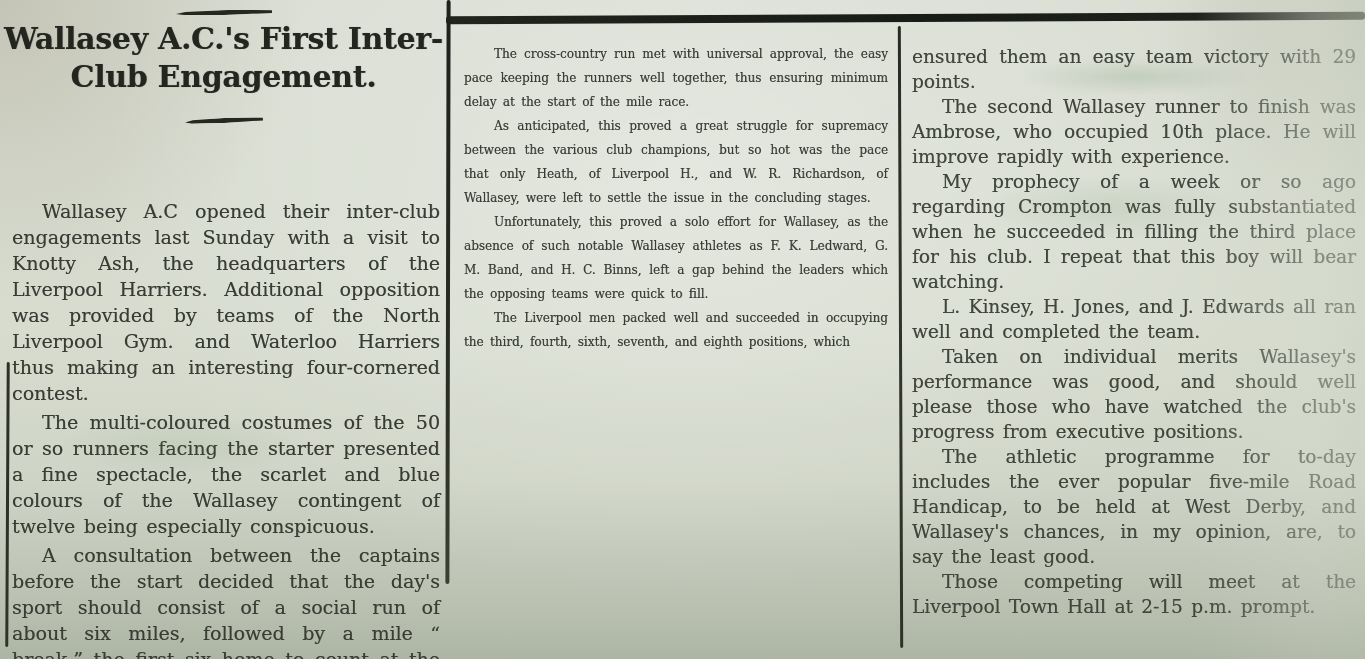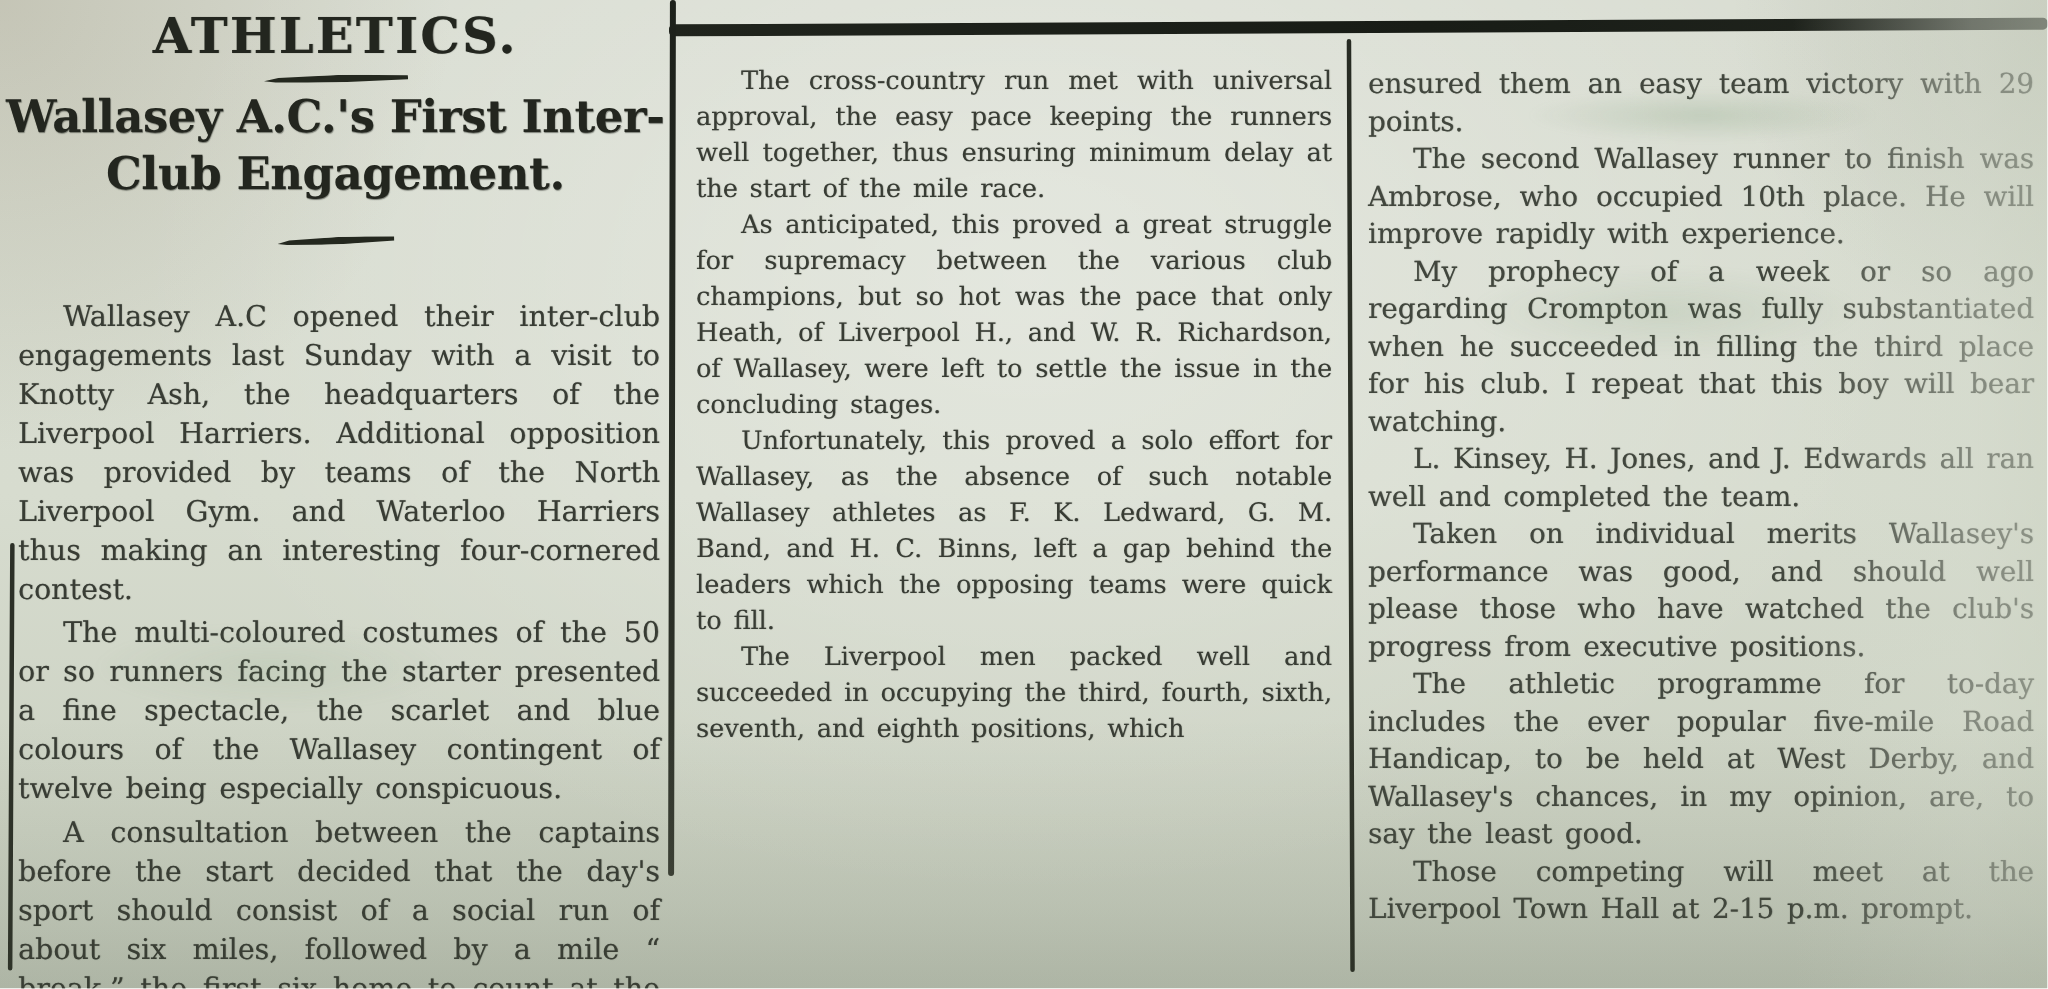--- a/index.html
+++ b/index.html
@@ -51,21 +51,21 @@
     letter-spacing:-0.3px;
     text-shadow:0.4px 0.4px 0.7px rgba(30,34,27,0.5);
   }
   
   .col{position:absolute;text-align:justify;color:#383c34;
        text-shadow:0.3px 0.3px 0.6px rgba(47,51,43,0.5);}
   .col p{margin:0;text-indent:30px;word-spacing:2.5px;hyphens:auto;}
   .col p.noindent{text-indent:0;}
   .col-left{left:12px;top:198px;width:428px;font-size:19px;line-height:26px;}
   .col-left p{margin-bottom:3px;}
-  .col-mid{left:464px;top:42px;width:424px;font-size:17px;line-height:24px;}
+  .col-mid{left:464px;top:42px;width:424px;font-size:12px;line-height:24px;}
   .col-right{left:912px;top:44px;width:444px;font-size:18.5px;line-height:25px;color:#41463d;}
   
   .fade-right{
     position:absolute;right:0;top:0;width:170px;height:100%;
     background:linear-gradient(to right, rgba(214,219,208,0) 0%, rgba(211,217,203,0.45) 70%, rgba(205,212,196,0.55) 100%);
     pointer-events:none;
   }
   .vignette-bottom{
     position:absolute;left:0;bottom:0;width:100%;height:180px;
     background:linear-gradient(180deg, rgba(70,80,58,0) 0%, rgba(70,80,58,0.10) 70%, rgba(60,70,48,0.16) 100%);
@@ -83,21 +83,20 @@
 <body>
 
 <div class="sheet">
 
   <div class="top-rule"></div>
   <div class="rule-v-main"></div>
   <div class="rule-v-right"></div>
   <div class="rule-v-outer"></div>
 
   <div class="head-block">
-    <div class="kicker">ATHLETICS.</div>
     <div class="divider d1"></div>
     <div class="title">Wallasey A.C.'s First Inter-Club Engagement.</div>
     <div class="divider d2"></div>
   </div>
 
   <div class="col col-left">
     <p>Wallasey A.C opened their inter-club engagements last Sunday with a visit to Knotty Ash, the headquarters of the Liverpool Harriers. Additional opposition was provided by teams of the North Liverpool Gym. and Waterloo Harriers thus making an interesting four-cornered contest.</p>
     <p>The multi-coloured costumes of the 50 or so runners facing the starter presented a fine spectacle, the scarlet and blue colours of the Wallasey contingent of twelve being especially conspicuous.</p>
     <p>A consultation between the captains before the start decided that the day's sport should consist of a social run of about six miles, followed by a mile “ break,” the first six home to count at the finish.</p>
   </div>

